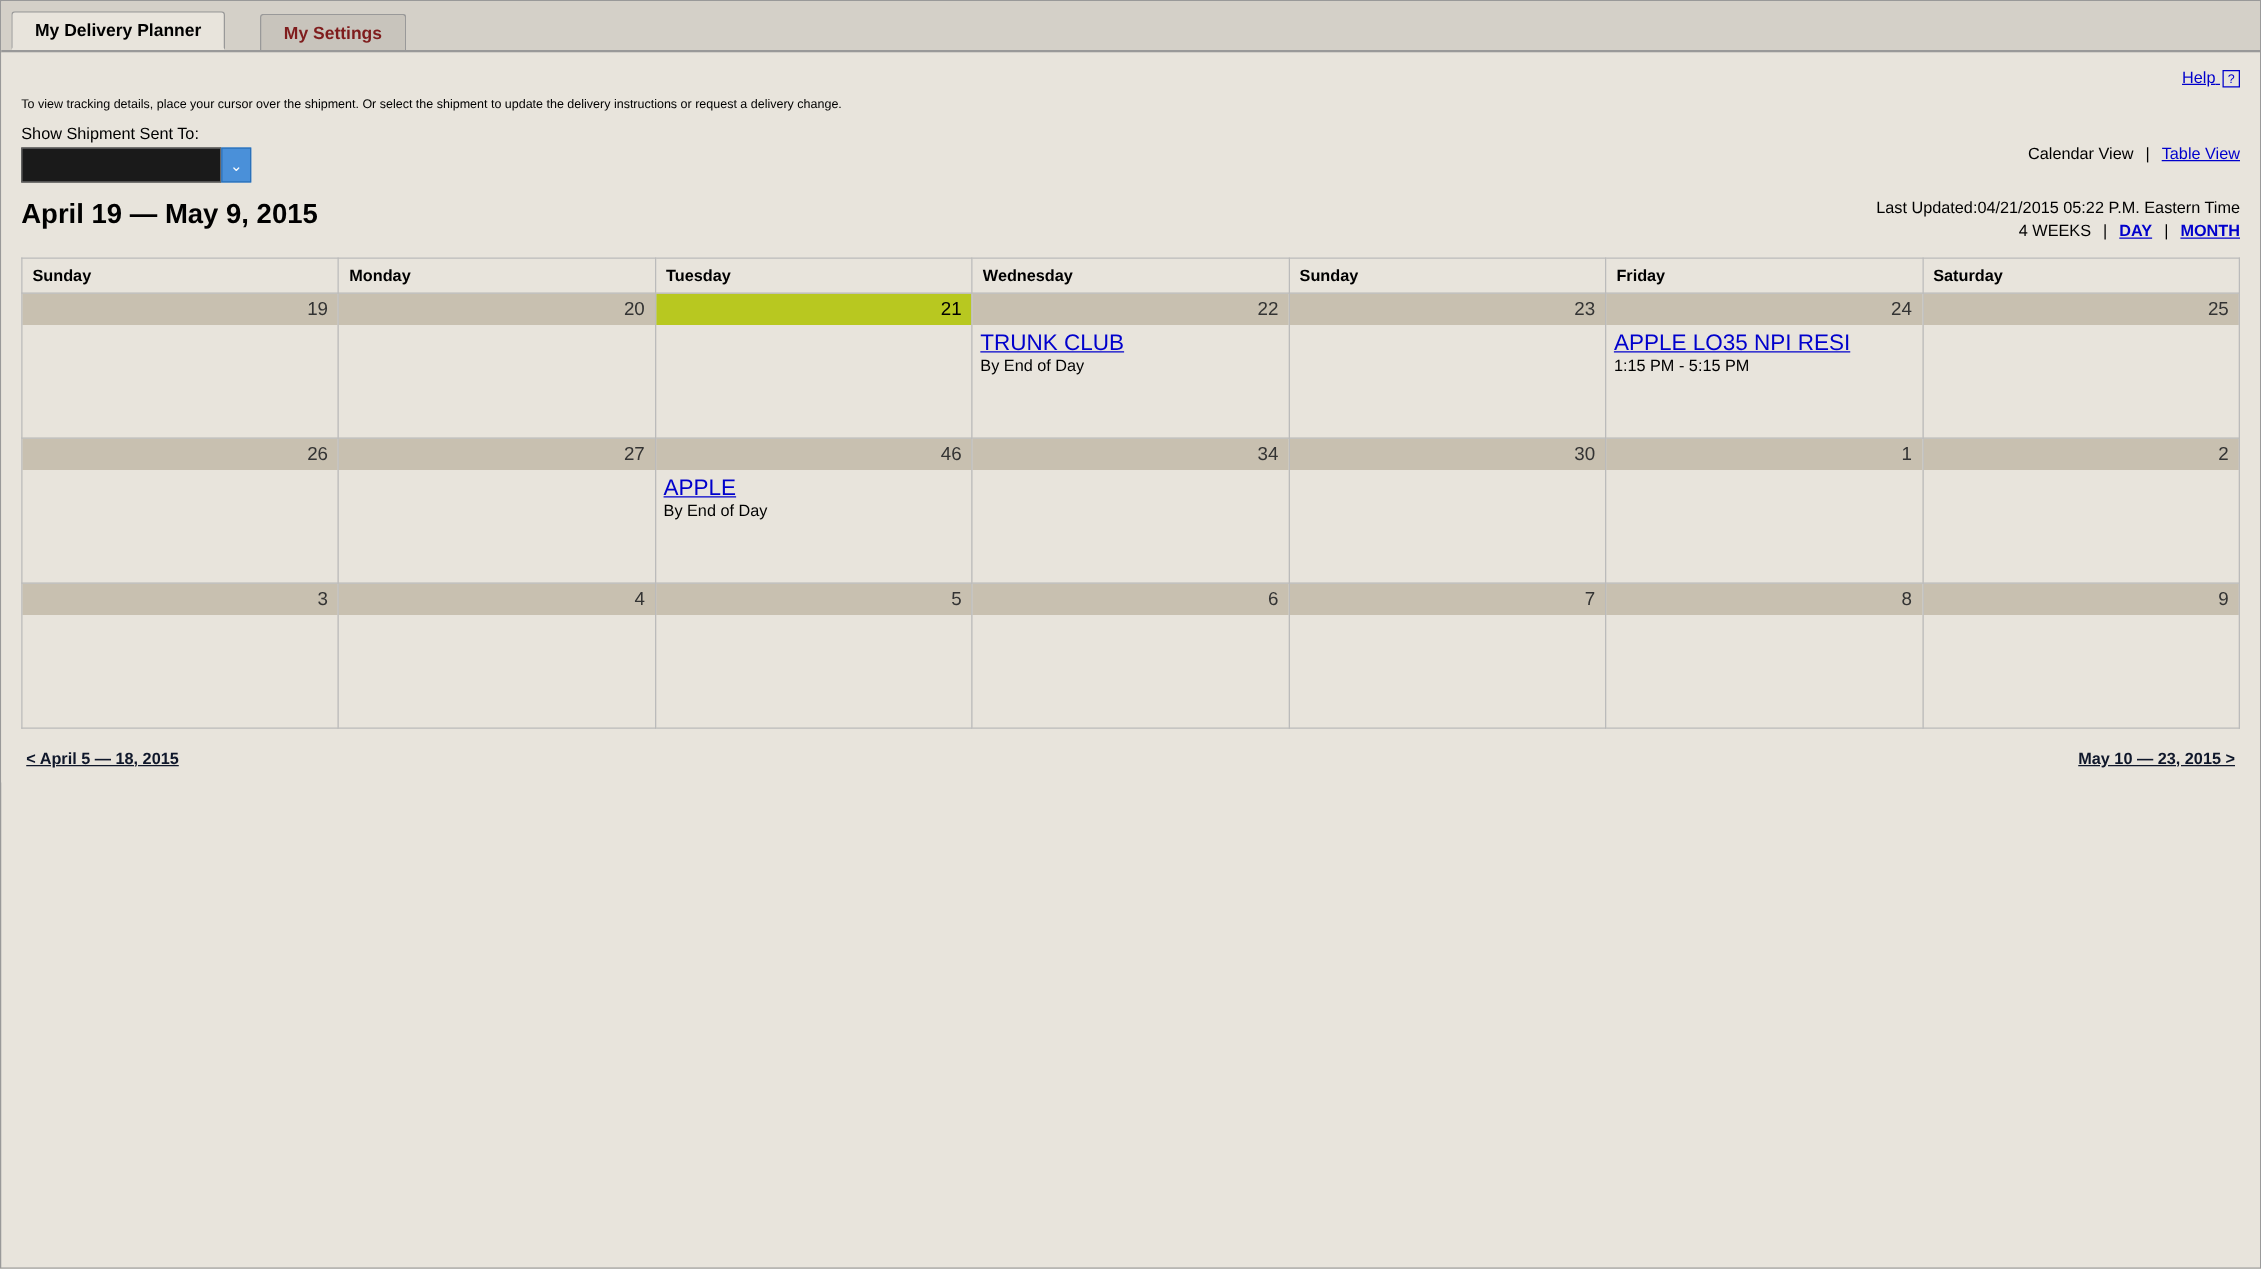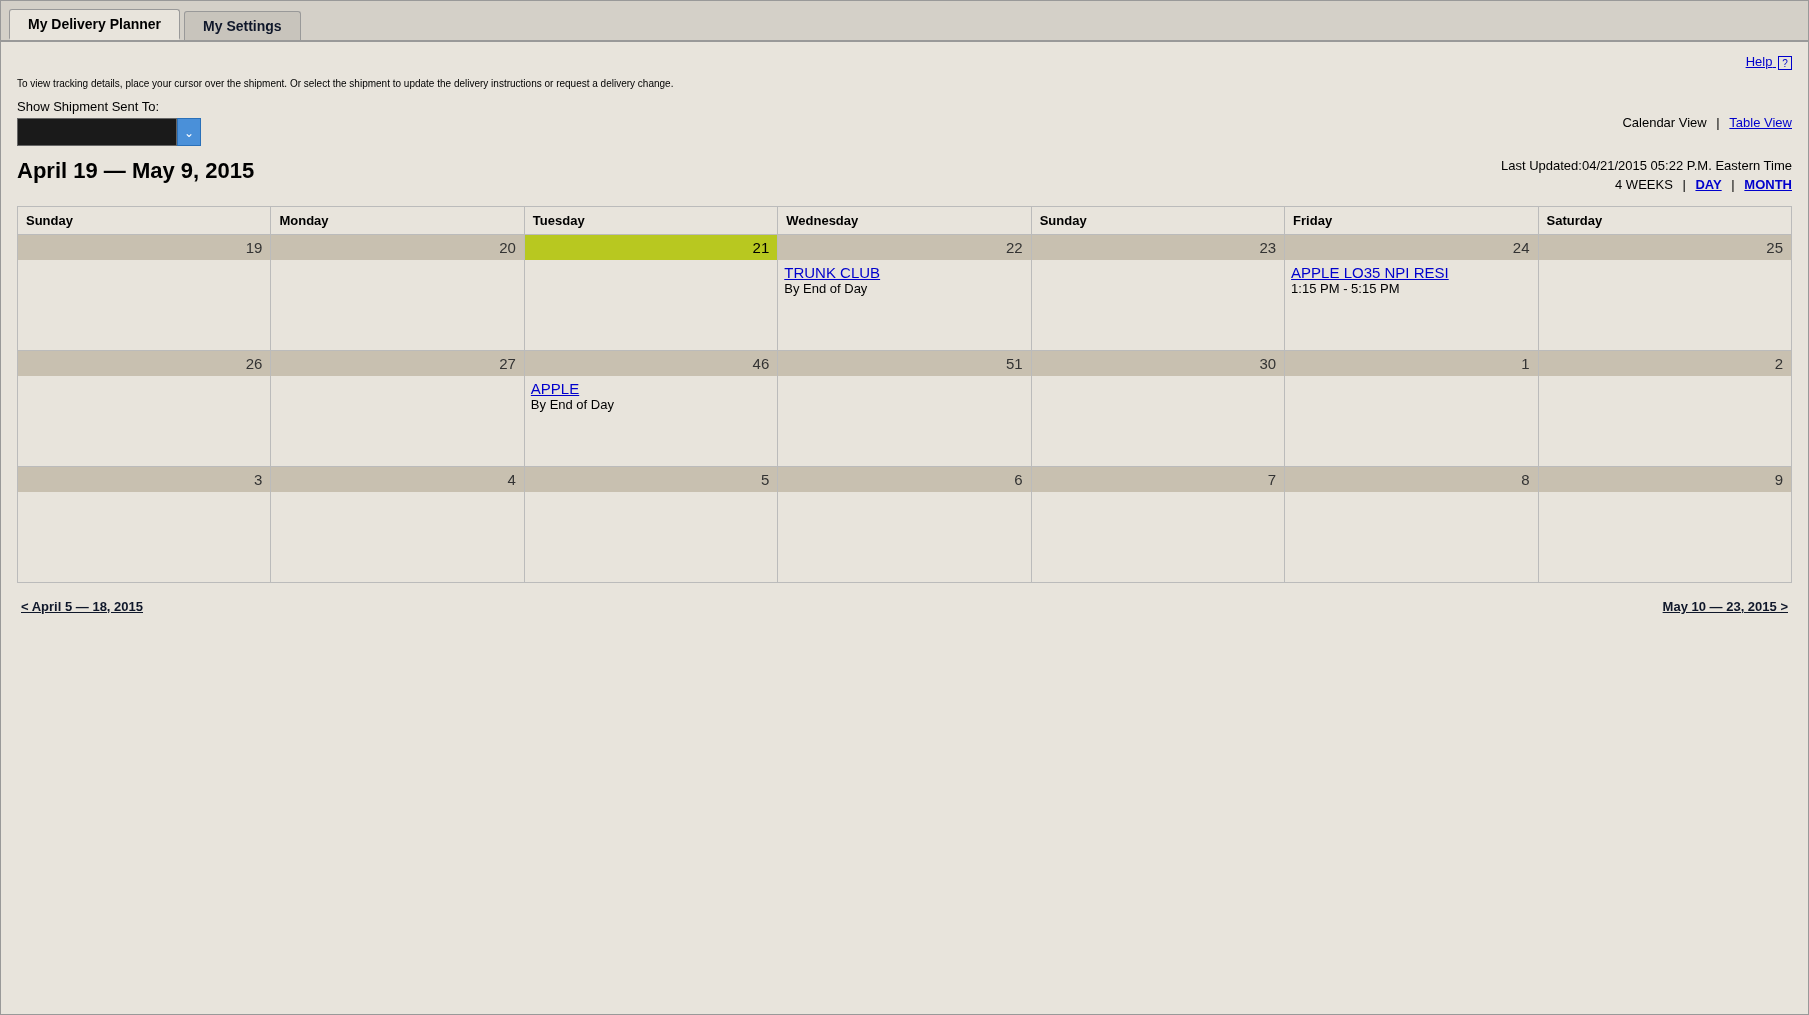--- a/index.html
+++ b/index.html
@@ -16,39 +16,40 @@
       border: 1px solid #999;
       padding-bottom: 20px;
     }
     
     .tabs {
       display: flex;
       align-items: flex-end;
       padding: 8px 0 0 8px;
       background: #d4d0c8;
       border-bottom: 2px solid #999;
+      gap: 24px;
     }
     .tab {
       padding: 6px 18px;
       border: 1px solid #999;
       border-bottom: none;
       cursor: pointer;
       font-size: 14px;
       font-weight: bold;
       margin-right: 4px;
       border-radius: 3px 3px 0 0;
     }
     .tab-active {
       background: #e8e4dc;
       border-bottom: 2px solid #e8e4dc;
       color: #000;
     }
     .tab-inactive {
       background: #c8c4bc;
-      color: #0f172a;
+      color: #7f1d1d;
     }
     
     .content {
       background: #e8e4dc;
       padding: 12px 16px;
     }
     
     .help-row {
       text-align: right;
       margin-bottom: 8px;
@@ -198,21 +199,21 @@
       background: #e8e4dc;
     }
     .day-active-content {
       background: #f5f5d0;
     }
     .shipment-link {
       color: #0000cc;
       text-decoration: underline;
       cursor: pointer;
       display: block;
-      font-size: 15px;
+      font-size: 18px;
       font-weight: normal;
     }
     .shipment-time {
       font-size: 13px;
       color: #000;
       display: block;
     }
     
     .day-empty {
       background: #e8e4dc;
@@ -352,21 +353,21 @@
               <div class="day-content day-empty"></div>
             </td>
             <td>
               <div class="day-header">46</div>
               <div class="day-content day-empty">
                 <a class="shipment-link">APPLE</a>
                 <span class="shipment-time">By End of Day</span>
               </div>
             </td>
             <td>
-              <div class="day-header">51</div>
+              <div class="day-header">34</div>
               <div class="day-content day-empty"></div>
             </td>
             <td>
               <div class="day-header">30</div>
               <div class="day-content day-empty"></div>
             </td>
             <td>
               <div class="day-header">1</div>
               <div class="day-content day-empty"></div>
             </td>

